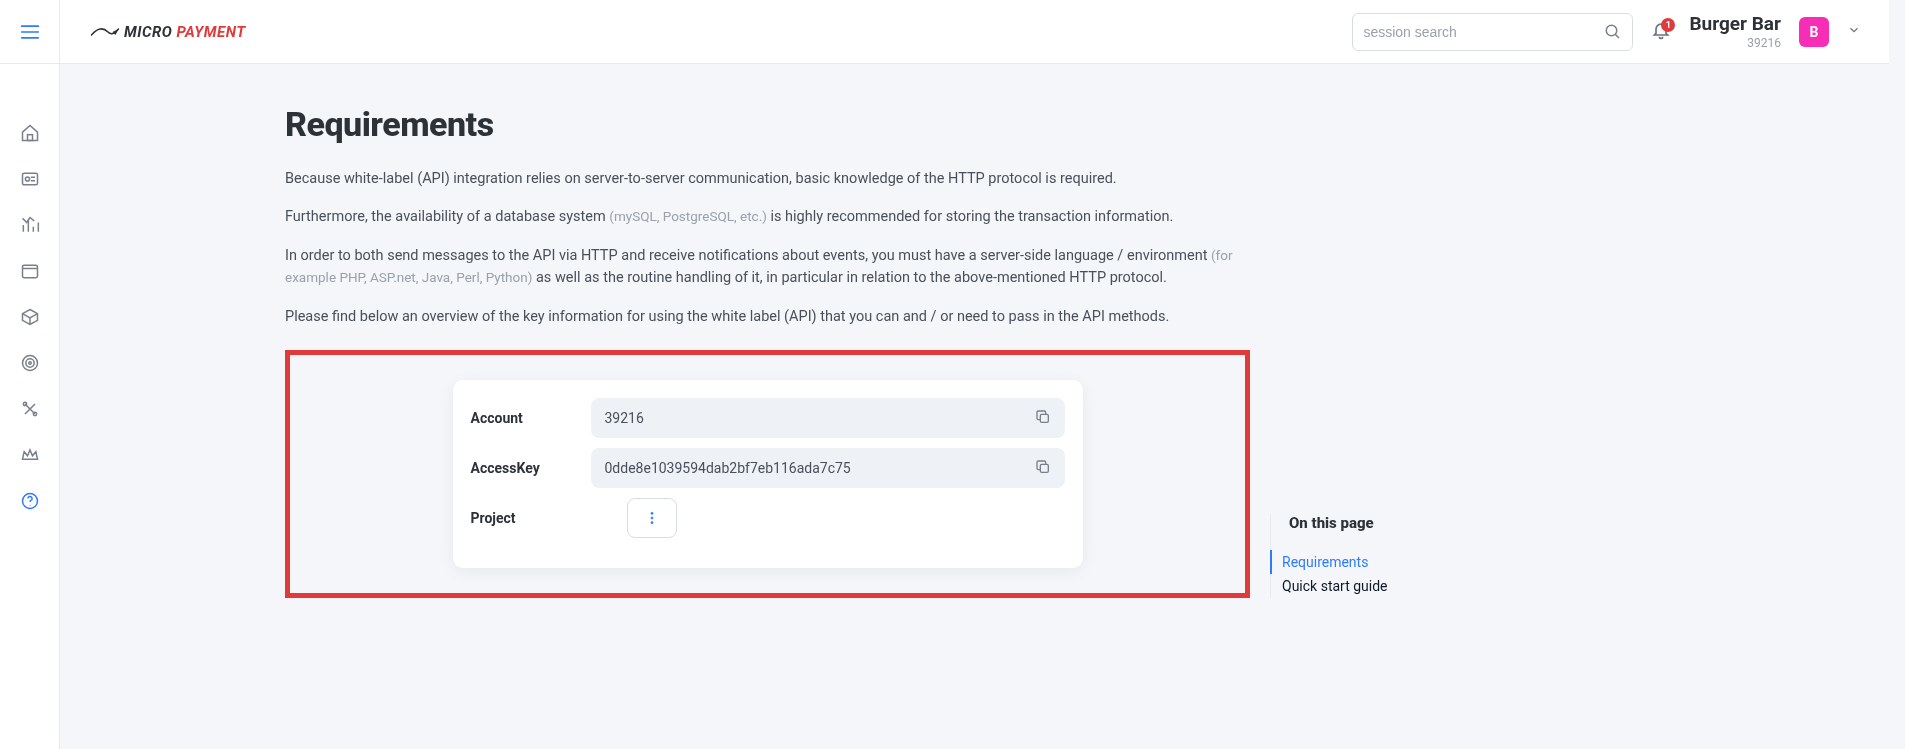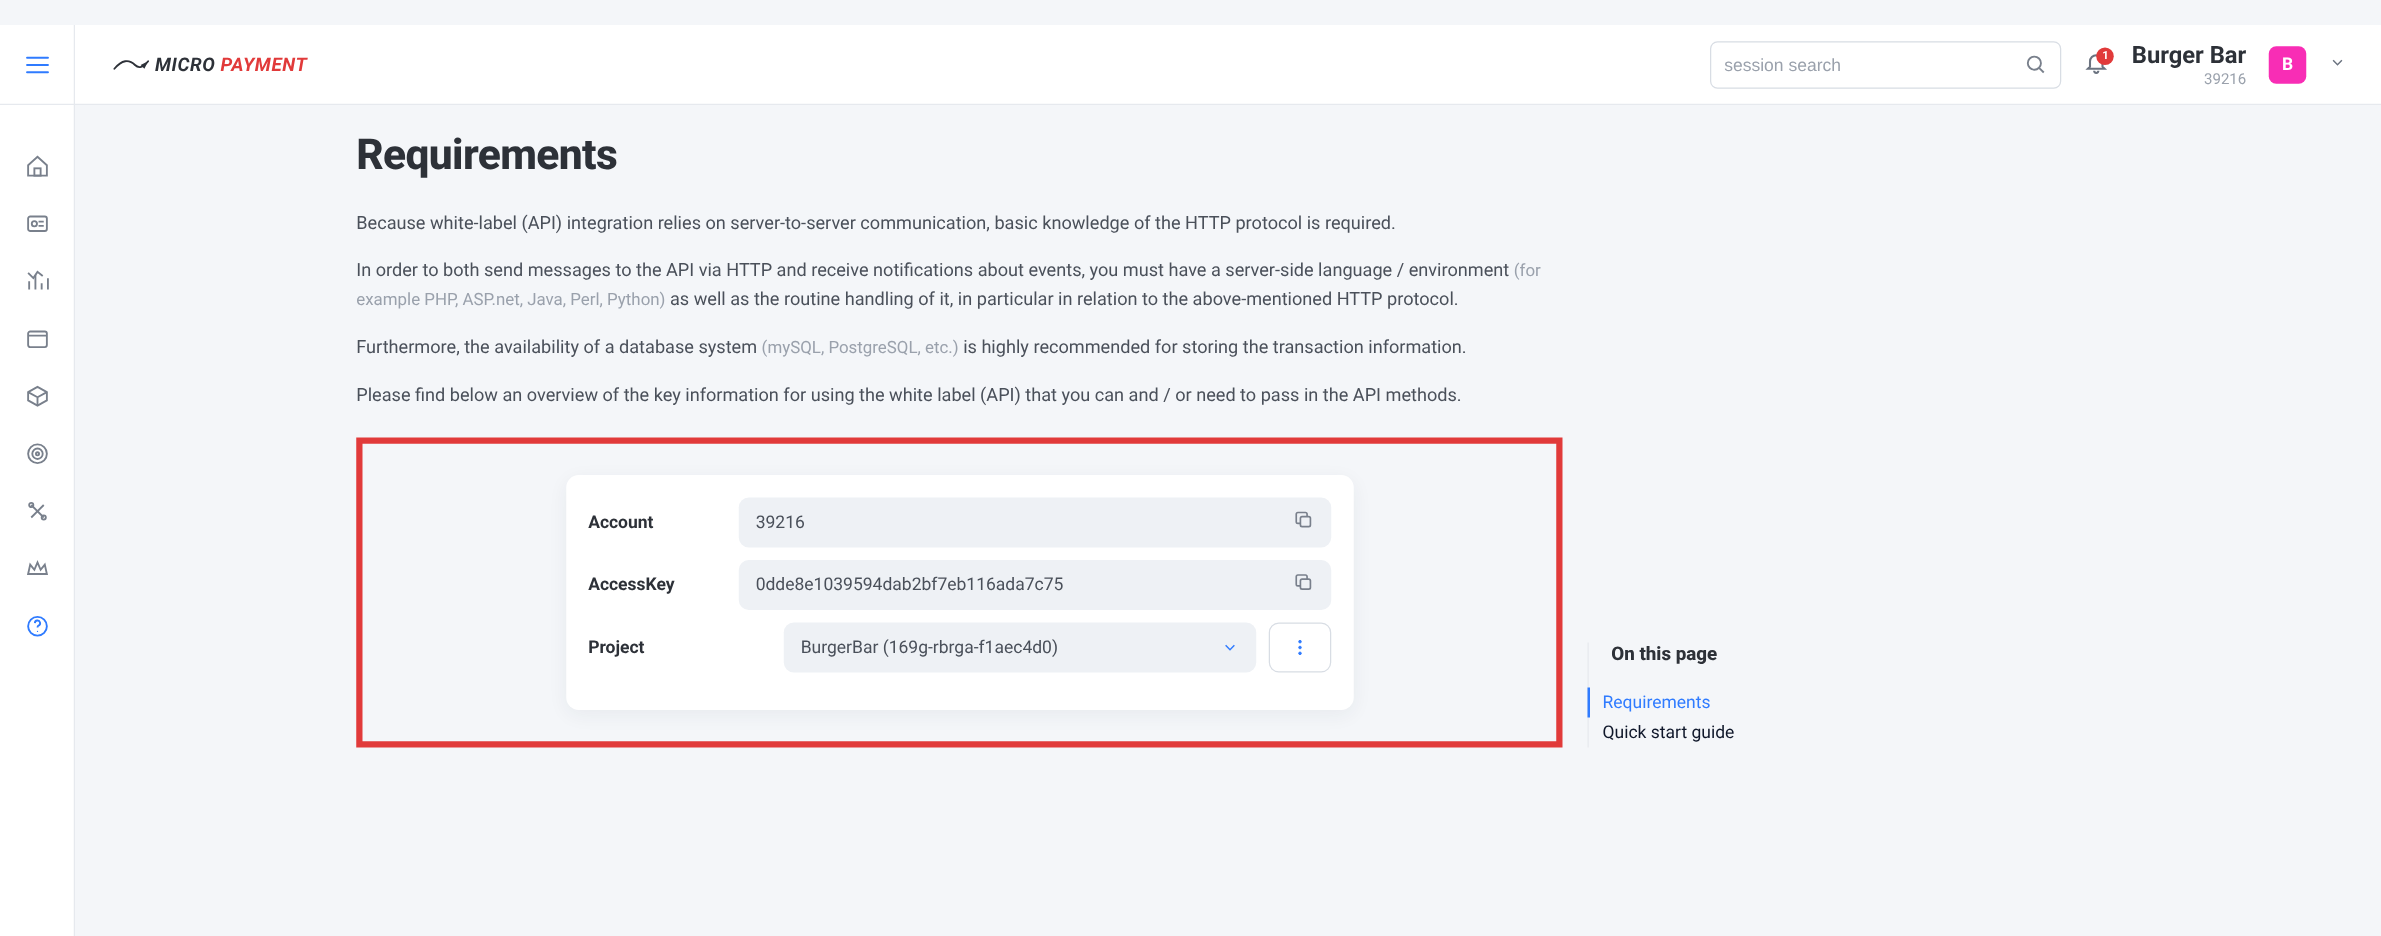--- a/index.html
+++ b/index.html
@@ -8,28 +8,27 @@
     background: #F4F6F9;
     color: #2D3138;
     width: 1905px;
     height: 749px;
     overflow: hidden;
   }
 
   
   .topbar {
     position: absolute;
-    top: 0; left: 0; right: 0;
+    top: 0; left: 0; right: 16px;
     height: 64px;
     background: #fff;
     border-bottom: 1px solid #E6E9EE;
     display: flex;
     align-items: center;
     z-index: 100;
-    margin-top: 20px;
   }
   .hamburger-wrap {
     width: 60px; height: 64px;
     display: flex; align-items: center; justify-content: center;
     border-right: 1px solid #E6E9EE;
     cursor: pointer;
   }
   .hamburger-wrap svg { stroke: #2F7BFF; }
 
   .logo {
@@ -295,25 +294,25 @@
 </div>
 
 <div class="main">
   <div class="content">
     <div class="article">
       <h1>Requirements</h1>
 
       <p>Because white-label (API) integration relies on server-to-server communication, basic knowledge of the HTTP protocol is required.</p>
 
       <p>
+        <span>Furthermore, the availability of a database system </span><span class="muted">(mySQL, PostgreSQL, etc.)</span><span> is highly recommended for storing the transaction information.</span>
+      </p>
+
+      <p>
         <span>In order to both send messages to the API via HTTP and receive notifications about events, you must have a server-side language / environment </span><span class="muted">(for example PHP, ASP.net, Java, Perl, Python)</span><span> as well as the routine handling of it, in particular in relation to the above-mentioned HTTP protocol.</span>
-      </p>
-
-      <p>
-        <span>Furthermore, the availability of a database system </span><span class="muted">(mySQL, PostgreSQL, etc.)</span><span> is highly recommended for storing the transaction information.</span>
       </p>
 
       <p>Please find below an overview of the key information for using the white label (API) that you can and / or need to pass in the API methods.</p>
 
       <div class="highlight">
         <div class="card">
 
           <div class="row">
             <div class="label">Account</div>
             <div class="field">
@@ -336,26 +335,20 @@
                     <rect x="8" y="8" width="12" height="12" rx="2"></rect>
                     <path d="M16 8 V5 a2 2 0 0 0 -2 -2 H5 a2 2 0 0 0 -2 2 v9 a2 2 0 0 0 2 2 h3"></path>
                   </svg>
               </span>
             </div>
           </div>
 
           <div class="row">
             <div class="label">Project</div>
             <div class="select-row">
-              <div class="select">
-                <span>BurgerBar (169g-rbrga-f1aec4d0)</span>
-                <svg width="14" height="14" viewBox="0 0 24 24" fill="none" stroke-width="2">
-                    <polyline points="6 9 12 15 18 9"></polyline>
-                  </svg>
-              </div>
               <div class="more">
                 <svg width="16" height="16" viewBox="0 0 24 24">
                     <circle cx="12" cy="5" r="1.6"></circle>
                     <circle cx="12" cy="12" r="1.6"></circle>
                     <circle cx="12" cy="19" r="1.6"></circle>
                   </svg>
               </div>
             </div>
           </div>
 

